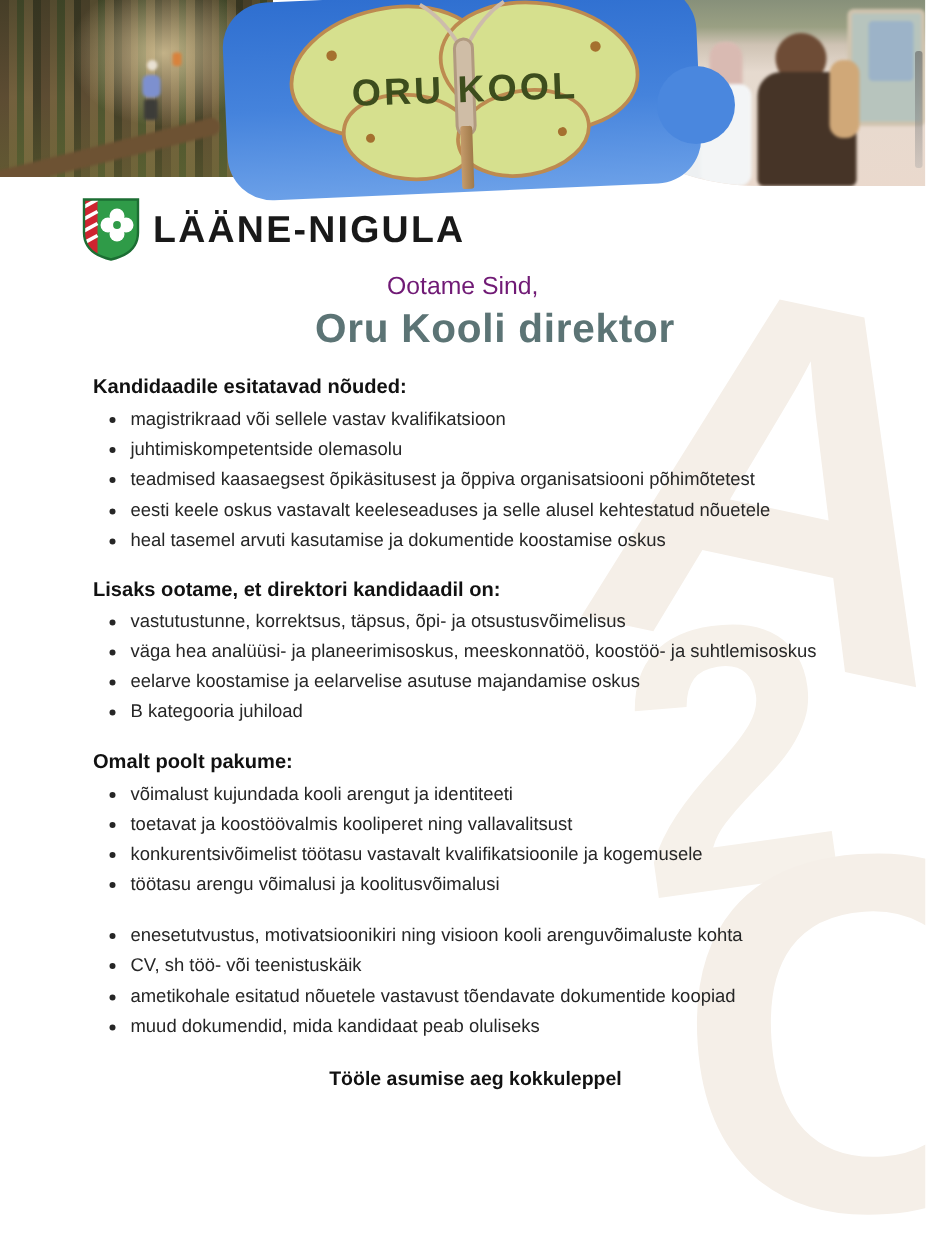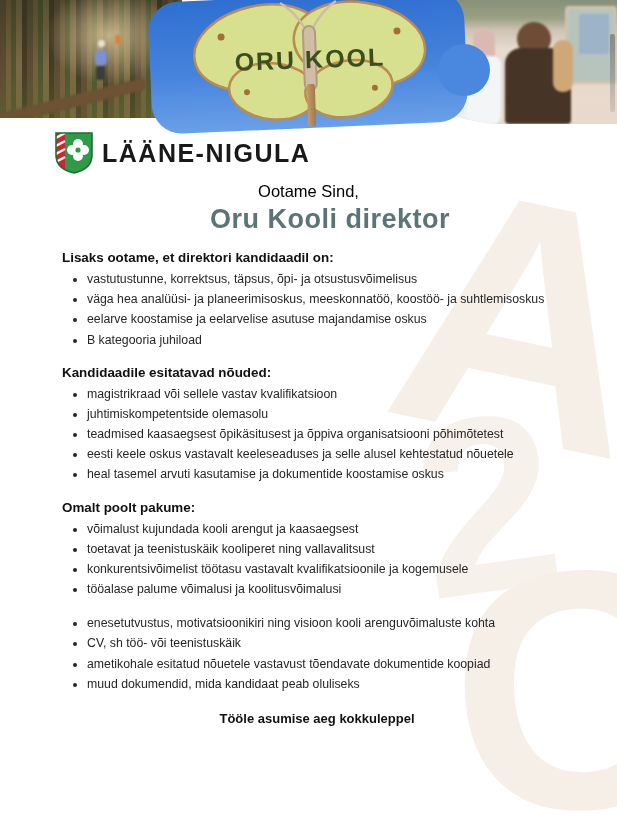--- a/index.html
+++ b/index.html
@@ -58,21 +58,21 @@
   .credit-strip{position:absolute;right:2px;top:34px;width:5px;height:78px;z-index:5;
     background:linear-gradient(180deg,rgba(90,90,90,.55),rgba(160,160,160,.35));border-radius:2px;}
   
   .logo-row{position:relative;z-index:2;display:flex;align-items:center;gap:8px;margin:7px 0 0 54px;}
   .logo-texts{display:flex;flex-direction:row;}
   .logo-name{font-size:25px;font-weight:700;letter-spacing:1.5px;color:#191919;line-height:1;}
   .logo-sub{font-size:8.5px;font-weight:700;letter-spacing:3.6px;color:#242424;margin-top:3px;}
   
   .intro{position:relative;z-index:2;margin:9px 38px 0 38px;font-size:13.1px;line-height:1.53;
     text-align:justify;color:#1f1f1f;}
-  .invite-pre{position:relative;z-index:2;text-align:center;font-size:16.5px;color:#000000;margin-top:7px;}
+  .invite-pre{position:relative;z-index:2;text-align:center;font-size:16.5px;color:#701a75;margin-top:7px;}
   .invite-title{position:relative;z-index:2;text-align:center;font-size:27px;font-weight:700;
     color:var(--accent,#5c7475);margin-top:3px;letter-spacing:.5px;padding-left:43px;}
   
   .section{position:relative;z-index:2;margin:15px 28px 0 62px;}
   .section-heading{font-size:13.4px;font-weight:700;color:#111;}
   .section ul{margin:5px 0 0 0;padding-left:25px;list-style:disc;}
   .section li{font-size:12.3px;line-height:1.56;color:#262626;margin-bottom:1px;}
   
   .footer{position:relative;z-index:2;text-align:center;margin-top:17px;margin-left:17px;}
   .footer-bold{font-size:13px;font-weight:700;color:#111;}
@@ -166,47 +166,47 @@
     <div class="logo-texts">
       <span class="logo-name">LÄÄNE-NIGULA</span>
     </div>
   </div>
 
 
   <div class="invite-pre">Ootame Sind,</div>
   <div class="invite-title">Oru Kooli direktor</div>
 
   <div class="section">
-    <div class="section-heading">Lisaks ootame, et direktori kandidaadil on:</div>
-    <ul>
-      <li>vastutustunne, korrektsus, täpsus, õpi- ja otsustusvõimelisus</li>
-      <li>väga hea analüüsi- ja planeerimisoskus, meeskonnatöö, koostöö- ja suhtlemisoskus</li>
-      <li>eelarve koostamise ja eelarvelise asutuse majandamise oskus</li>
-      <li>B kategooria juhiload</li>
-    </ul>
-  </div>
-
-  <div class="section">
     <div class="section-heading">Kandidaadile esitatavad nõuded:</div>
     <ul>
       <li>magistrikraad või sellele vastav kvalifikatsioon</li>
       <li>juhtimiskompetentside olemasolu</li>
       <li>teadmised kaasaegsest õpikäsitusest ja õppiva organisatsiooni põhimõtetest</li>
       <li>eesti keele oskus vastavalt keeleseaduses ja selle alusel kehtestatud nõuetele</li>
       <li>heal tasemel arvuti kasutamise ja dokumentide koostamise oskus</li>
     </ul>
   </div>
 
   <div class="section">
+    <div class="section-heading">Lisaks ootame, et direktori kandidaadil on:</div>
+    <ul>
+      <li>vastutustunne, korrektsus, täpsus, õpi- ja otsustusvõimelisus</li>
+      <li>väga hea analüüsi- ja planeerimisoskus, meeskonnatöö, koostöö- ja suhtlemisoskus</li>
+      <li>eelarve koostamise ja eelarvelise asutuse majandamise oskus</li>
+      <li>B kategooria juhiload</li>
+    </ul>
+  </div>
+
+  <div class="section">
     <div class="section-heading">Omalt poolt pakume:</div>
     <ul>
-      <li>võimalust kujundada kooli arengut ja kaasaegsest</li>
-      <li>toetavat ja teenistuskäik kooliperet ning vallavalitsust</li>
+      <li>võimalust kujundada kooli arengut ja identiteeti</li>
+      <li>toetavat ja koostöövalmis kooliperet ning vallavalitsust</li>
       <li>konkurentsivõimelist töötasu vastavalt kvalifikatsioonile ja kogemusele</li>
-      <li>tööalase palume võimalusi ja koolitusvõimalusi</li>
+      <li>töötasu arengu võimalusi ja koolitusvõimalusi</li>
     </ul>
   </div>
 
   <div class="section">
     <ul>
       <li>enesetutvustus, motivatsioonikiri ning visioon kooli arenguvõimaluste kohta</li>
       <li>CV, sh töö- või teenistuskäik</li>
       <li>ametikohale esitatud nõuetele vastavust tõendavate dokumentide koopiad</li>
       <li>muud dokumendid, mida kandidaat peab oluliseks</li>
     </ul>

